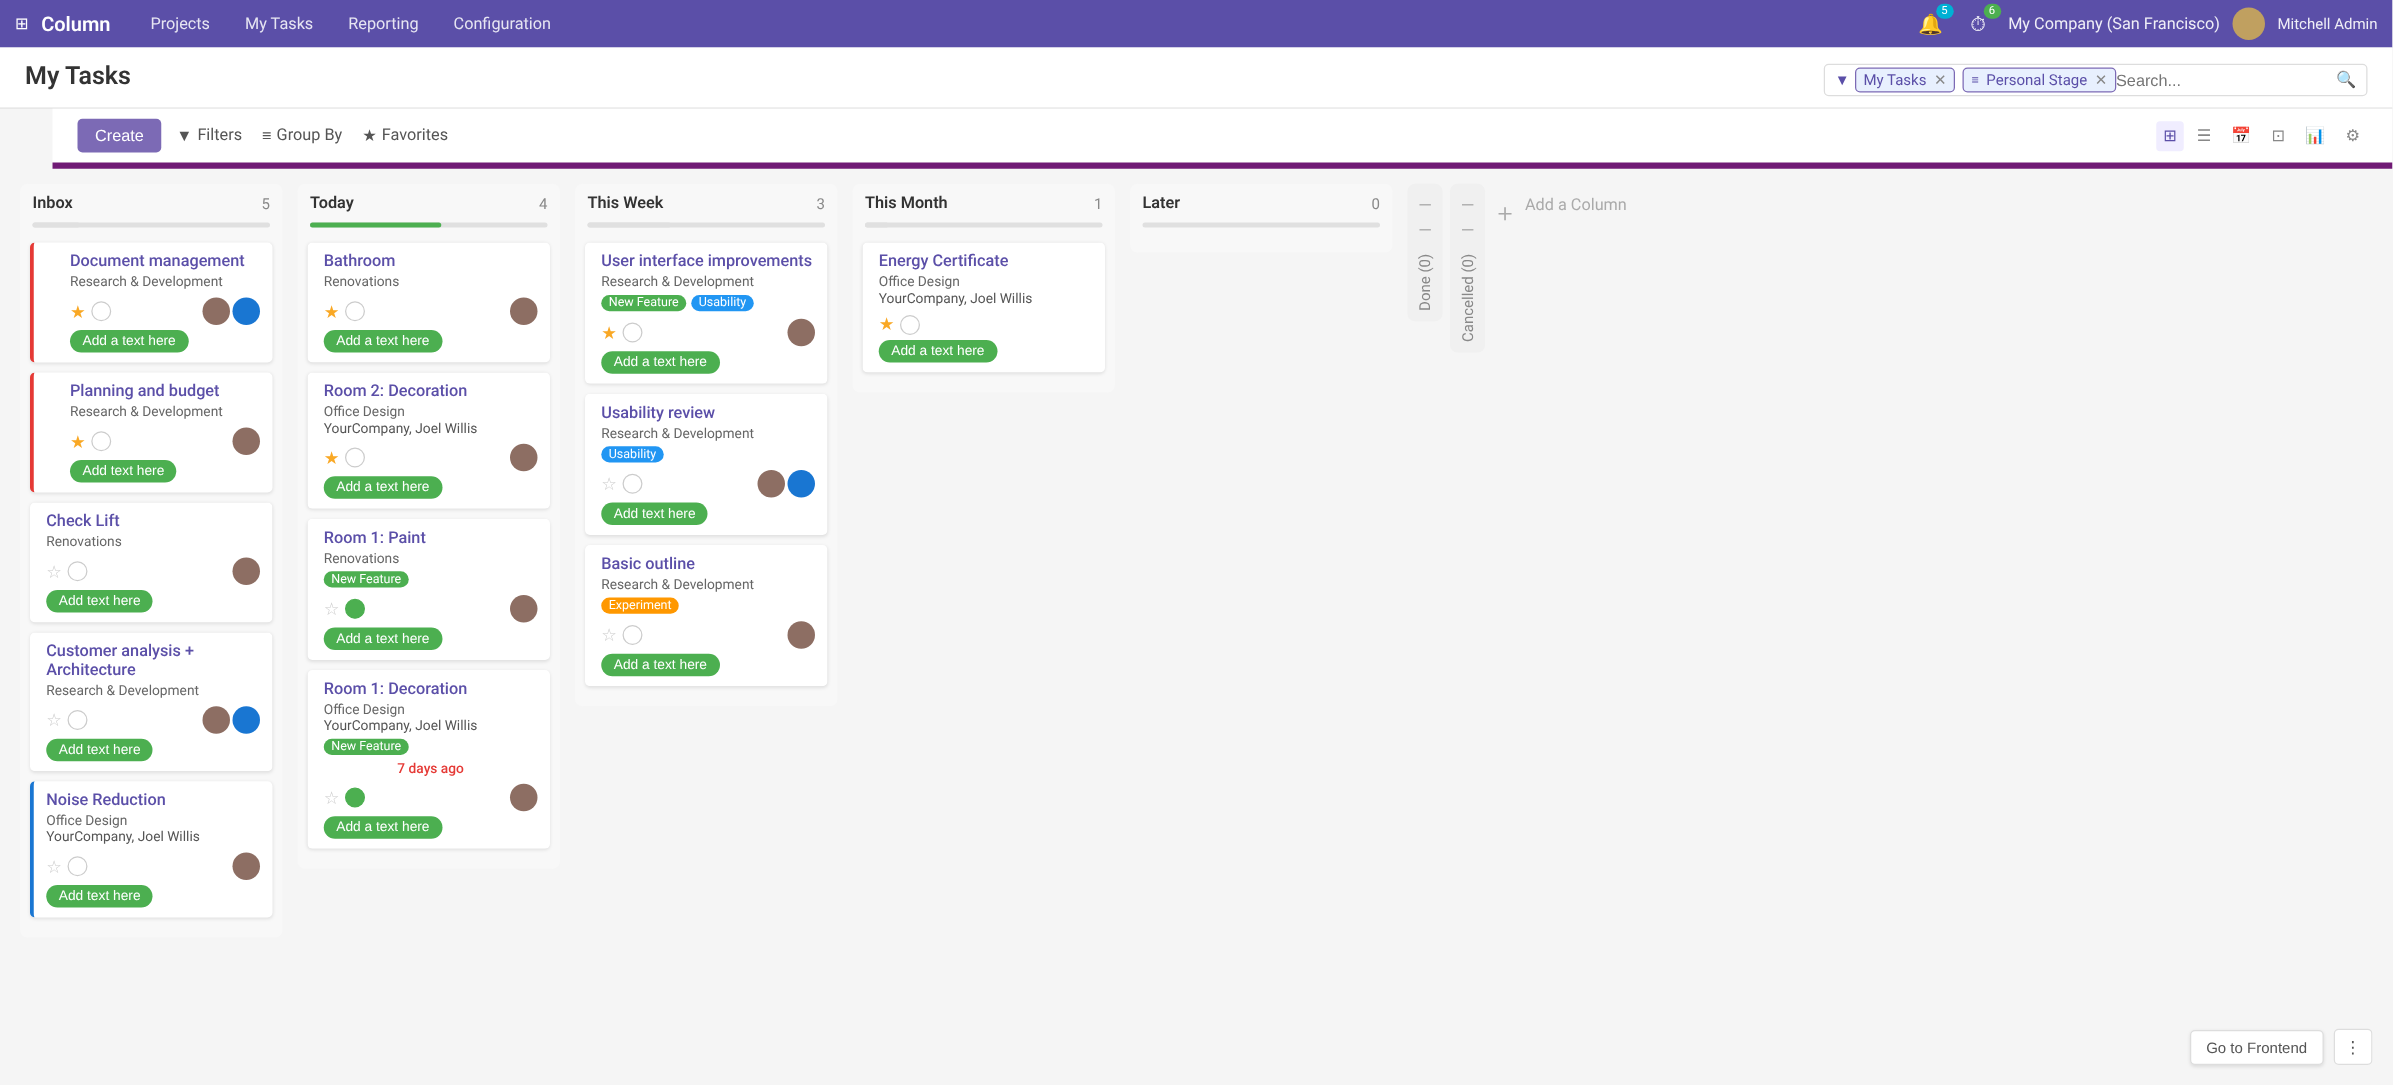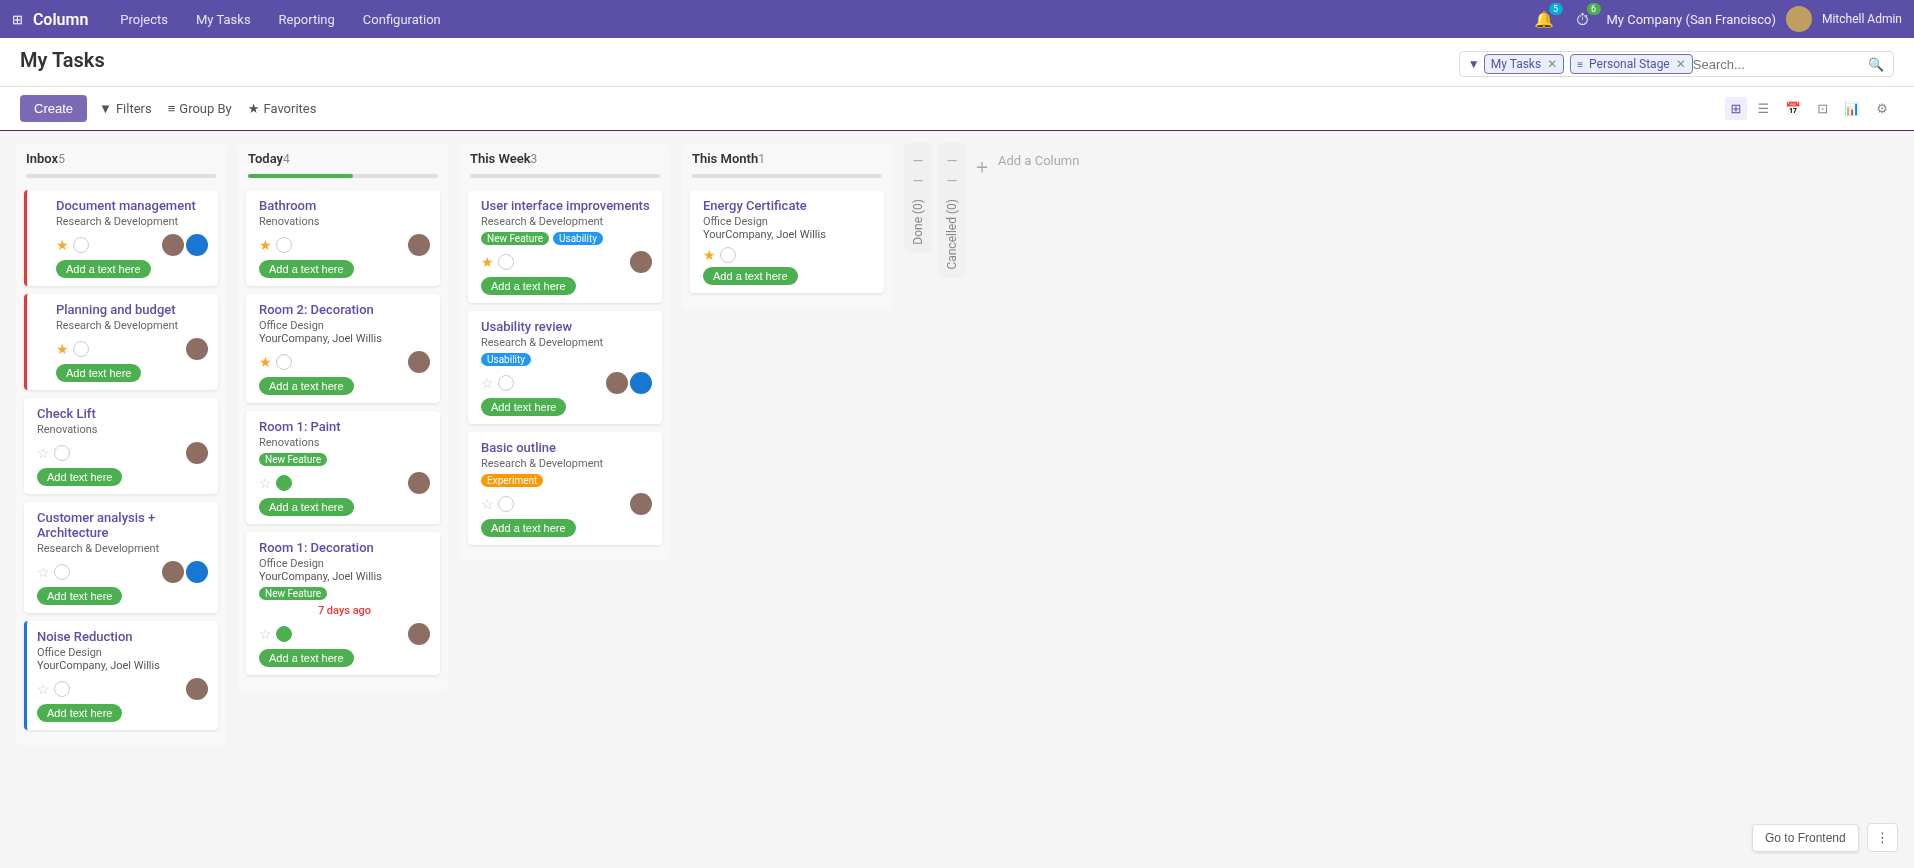--- a/index.html
+++ b/index.html
@@ -25,31 +25,31 @@
     .btn-create { background: #7c6ab5; color: white; border: none; padding: 6px 14px; border-radius: 4px; cursor: pointer; font-size: 13px; }
 
     
     .search-area { display: flex; align-items: center; gap: 6px; margin-left: auto; }
     .filter-tag { display: inline-flex; align-items: center; gap: 4px; background: #e8f0fe; border: 1px solid #7c6ab5; border-radius: 4px; padding: 2px 6px; font-size: 12px; color: #5b4fa8; }
     .filter-tag .remove { cursor: pointer; color: #888; margin-left: 2px; }
     .search-input { border: none; outline: none; font-size: 13px; background: transparent; min-width: 120px; }
     .search-box { display: flex; align-items: center; border: 1px solid #ddd; border-radius: 4px; padding: 2px 8px; background: white; }
 
     
-    .sub-toolbar { display: flex; align-items: center; gap: 12px; padding: 8px 20px; background: white; border-bottom: 1px solid #701a75; justify-content: center; }
+    .sub-toolbar { display: flex; align-items: center; gap: 12px; padding: 8px 20px; background: white; border-bottom: 5px solid #701a75; justify-content: center; margin-left: 42px; }
     .sub-toolbar-left { display: flex; gap: 16px; }
     .sub-toolbar-btn { display: flex; align-items: center; gap: 4px; color: #555; cursor: pointer; font-size: 13px; }
     .view-icons { display: flex; gap: 4px; }
     .view-icon { padding: 4px 6px; cursor: pointer; color: #888; border-radius: 3px; }
     .view-icon.active { color: #5b4fa8; background: #f0edff; }
 
     
     .kanban-board { display: flex; padding: 12px 16px; gap: 0; overflow-x: auto; height: calc(100vh - 160px); align-items: flex-start; }
     .kanban-col { min-width: 210px; max-width: 210px; background: #f8f8f8; border-radius: 6px; margin-right: 12px; display: flex; flex-direction: column; max-height: 100%; }
-    .col-header { padding: 8px 10px; display: flex; align-items: center; }
+    .col-header { padding: 8px 10px; display: flex; align-items: center; justify-content: space-between; }
     .col-title { font-size: 13px; font-weight: 600; color: #333; }
     .col-count { font-size: 12px; color: #888; }
     .col-progress { height: 4px; margin: 0 10px 8px 10px; border-radius: 2px; background: #e0e0e0; }
     .col-progress-bar { height: 100%; border-radius: 2px; }
     .col-cards { padding: 4px 8px 8px 8px; overflow-y: auto; flex: 1; }
 
     
     .card { background: white; border-radius: 4px; padding: 8px 10px; margin-bottom: 8px; box-shadow: 0 1px 3px rgba(0,0,0,0.1); border-left: 3px solid transparent; }
     .card.red-left { border-left-color: #e53935; padding-left: 29px; }
     .card.blue-left { border-left-color: #1976d2; }
@@ -305,20 +305,30 @@
     <div class="col-progress">
       <div class="col-progress-bar" style="width:10%; background:#e0e0e0"></div>
     </div>
   <div class="col-cards">
         <div class="card "><div class="card-title">Energy Certificate</div><div class="card-subtitle">Office Design</div><div class="card-extra">YourCompany, Joel Willis</div><div class="card-footer">
             <span class="star-icon filled">★</span>
             <span class="circle-btn"></span>
           </div><button class="add-text-btn">Add a text here</button></div>
       </div>
     </div>
+    <div class="kanban-col">
+    <div class="col-header">
+      <span class="col-title">Later</span>
+      <span class="col-count">0</span>
+    </div>
+    <div class="col-progress">
+      <div class="col-progress-bar" style="width:0%; background:#e0e0e0"></div>
+    </div>
+  <div class="col-cards"></div>
+    </div>
     <div class="kanban-col-vertical">
     <span class="collapse-btn">—</span>
     <span class="collapse-btn">—</span>
     <span class="vertical-text">Done (0)</span>
   </div>
     <div class="kanban-col-vertical">
     <span class="collapse-btn">—</span>
     <span class="collapse-btn">—</span>
     <span class="vertical-text">Cancelled (0)</span>
   </div>

